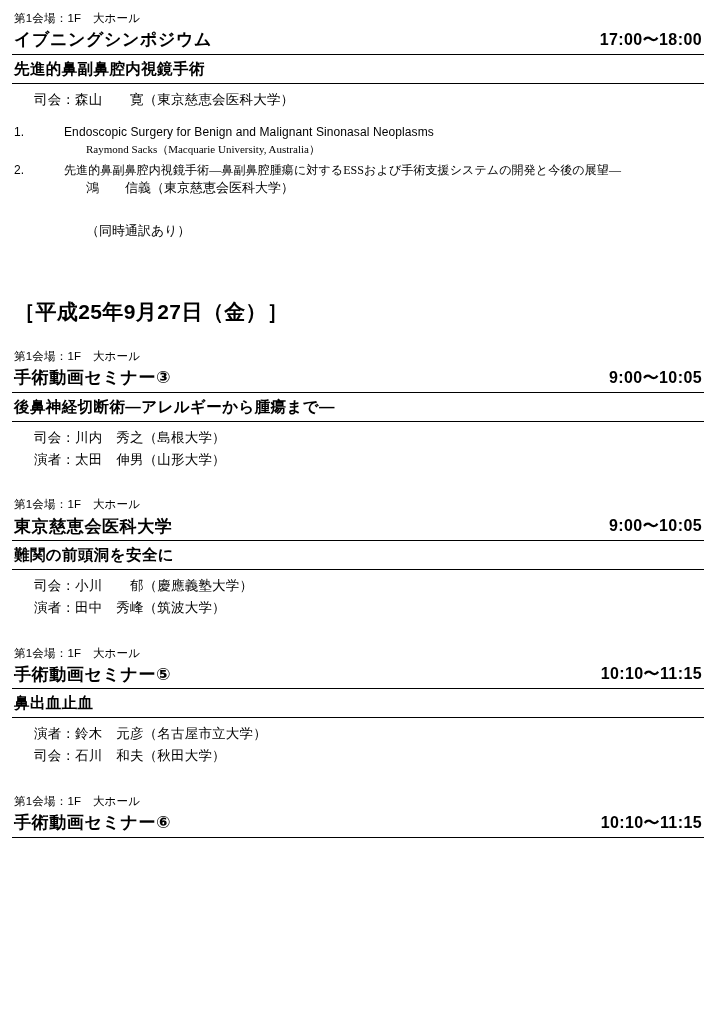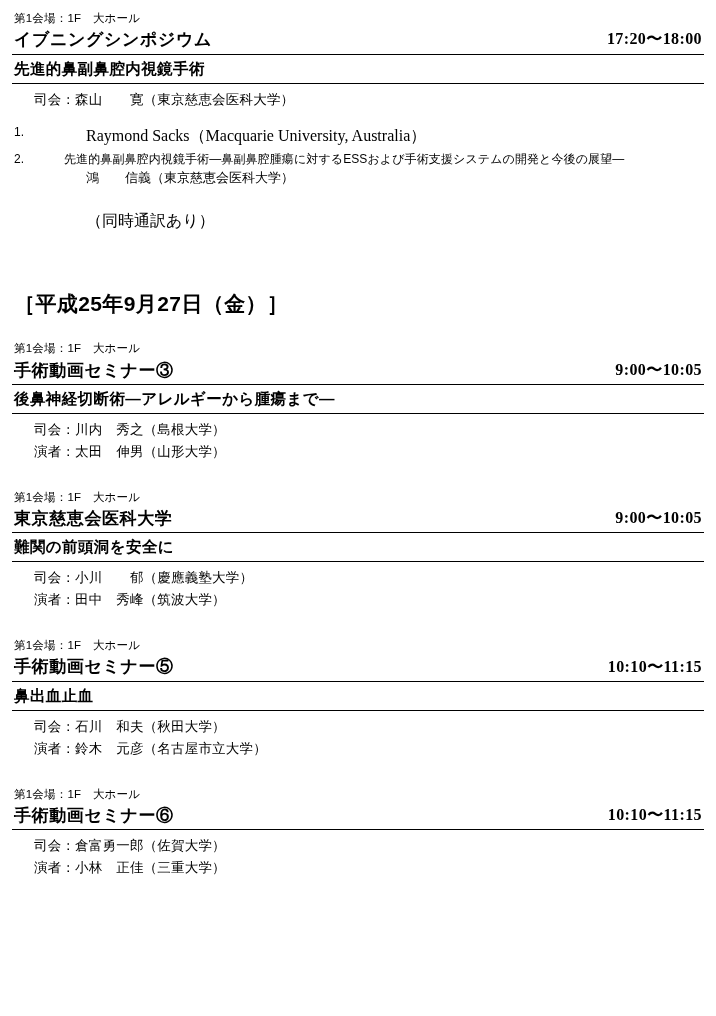--- a/index.html
+++ b/index.html
@@ -28,25 +28,24 @@
   }
   .venue {
     font-size: 11.5px;
     letter-spacing: 0.2px;
     line-height: 1.5;
     padding-left: 2px;
     margin-bottom: 2px;
   }
   .title-row {
     display: flex;
-    align-items: center;
+    align-items: flex-end;
     justify-content: space-between;
     border-bottom: 1.4px solid #000;
     padding: 0 2px 3px 2px;
-    font-family: Liberation Serif, serif;
   }
   .sess-name {
     font-size: 17px;
     font-weight: bold;
     letter-spacing: 0.6px;
     line-height: 1.25;
   }
   .sess-time {
     font-size: 16px;
     font-weight: bold;
@@ -92,34 +91,35 @@
   .prog-body {
     flex: 1 1 auto;
   }
   .prog-title {
     font-size: 12px;
     line-height: 1.55;
     letter-spacing: 0.1px;
   }
   .prog-title.jp {
     font-size: 12px;
+    font-family: Liberation Serif, serif;
   }
   .prog-author {
     font-family: "Liberation Serif", "DejaVu Serif", serif;
-    font-size: 16px;
+    font-size: 11px;
     line-height: 1.6;
     padding-left: 22px;
   }
   .prog-author.jp {
     font-family: Liberation Mono, monospace;
     font-size: 13px;
     padding-left: 22px;
   }
   .note {
-    font-size: 16px;
+    font-size: 13px;
     padding-left: 72px;
     margin-top: 22px;
   }
 
   
   .date-heading {
     font-size: 21px;
     font-weight: bold;
     letter-spacing: 0.4px;
     margin: 58px 0 0 2px;
@@ -130,33 +130,34 @@
 </style>
 </head>
 <body>
 
 <div class="page">
 
   <div class="session">
     <div class="venue">第1会場：1F　大ホール</div>
     <div class="title-row">
       <div class="sess-name">イブニングシンポジウム</div>
-      <div class="sess-time">17:20〜18:00</div>
+      <div class="sess-time">17:00〜18:00</div>
     </div>
     <div class="subject-row">
       <div class="subject">先進的鼻副鼻腔内視鏡手術</div>
     </div>
     <div class="people">
       <div class="person">司会：森山　　寛（東京慈恵会医科大学）</div>
     </div>
 
     <div class="prog-list">
       <div class="prog-item">
         <div class="prog-num">1.</div>
         <div class="prog-body">
+          <div class="prog-title">Endoscopic Surgery for Benign and Malignant Sinonasal Neoplasms</div>
           <div class="prog-author">Raymond Sacks（Macquarie University, Australia）</div>
         </div>
       </div>
       <div class="prog-item">
         <div class="prog-num">2.</div>
         <div class="prog-body">
           <div class="prog-title jp">先進的鼻副鼻腔内視鏡手術―鼻副鼻腔腫瘍に対するESSおよび手術支援システムの開発と今後の展望―</div>
           <div class="prog-author jp">鴻　　信義（東京慈恵会医科大学）</div>
         </div>
       </div>
@@ -205,32 +206,28 @@
   <div class="session">
     <div class="venue">第1会場：1F　大ホール</div>
     <div class="title-row">
       <div class="sess-name">手術動画セミナー⑤</div>
       <div class="sess-time">10:10〜11:15</div>
     </div>
     <div class="subject-row">
       <div class="subject">鼻出血止血</div>
     </div>
     <div class="people">
+      <div class="person">演者：鈴木　元彦（名古屋市立大学）</div>
       <div class="person">司会：石川　和夫（秋田大学）</div>
-      <div class="person">演者：鈴木　元彦（名古屋市立大学）</div>
     </div>
   </div>
 
   <div class="gap-lg"></div>
 
   <div class="session">
     <div class="venue">第1会場：1F　大ホール</div>
     <div class="title-row">
       <div class="sess-name">手術動画セミナー⑥</div>
       <div class="sess-time">10:10〜11:15</div>
     </div>
-    <div class="people">
-      <div class="person">司会：倉富勇一郎（佐賀大学）</div>
-      <div class="person">演者：小林　正佳（三重大学）</div>
-    </div>
   </div>
 
 </div>
 
 </body></html>

